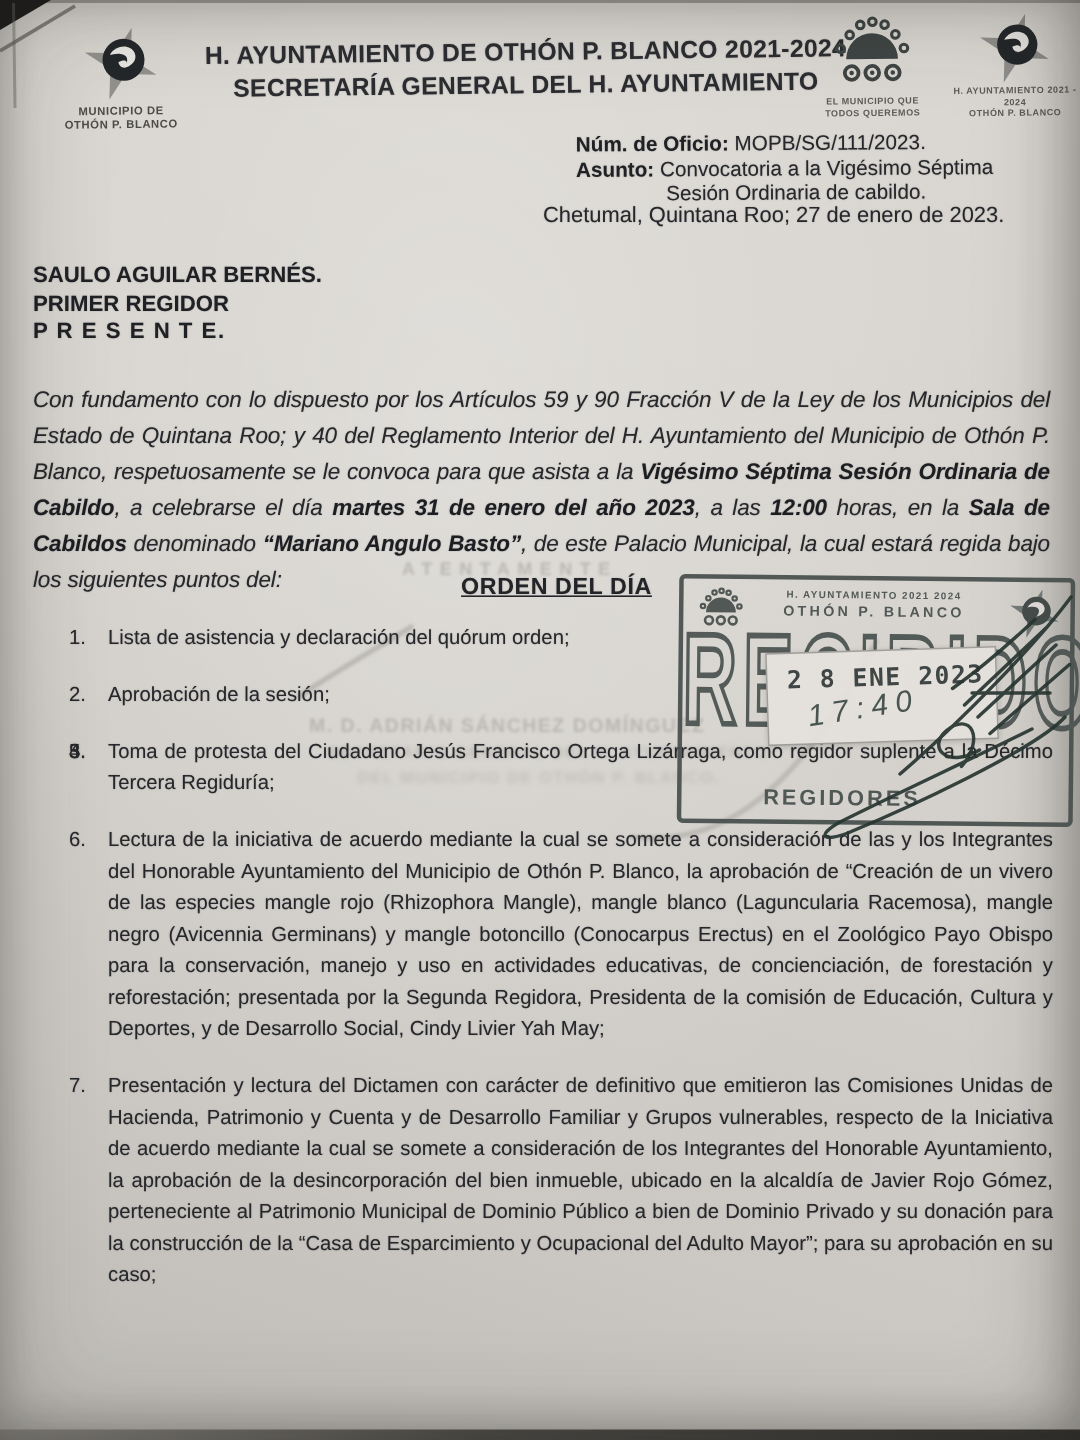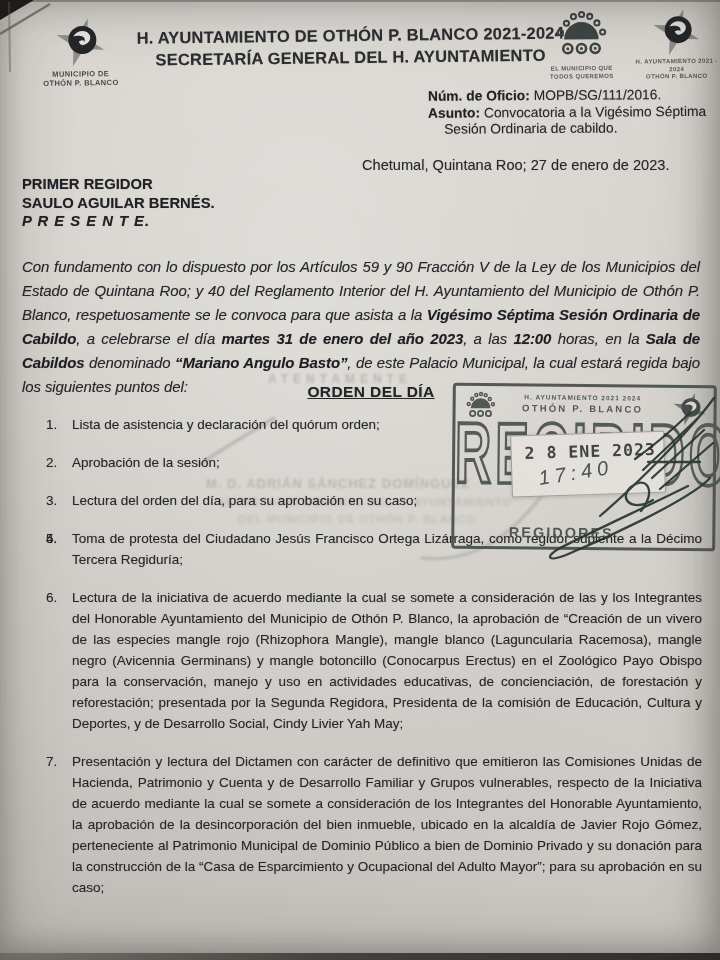--- a/index.html
+++ b/index.html
@@ -27,26 +27,26 @@
   .titles .t2{font-size:16.5px;letter-spacing:.2px;margin-top:3px;}
   .logo-cap{font-size:7.5px;font-weight:700;letter-spacing:.4px;color:#4c4b48;text-align:center;line-height:9px;margin-top:2px;}
   .logo-cap.tiny{font-size:6px;color:#5c5b58;line-height:7.5px;}
   .lb{position:absolute;}
   .lb-left{left:26px;top:4px;width:108px;}
   .lb-sun{left:544px;top:0px;width:74px;}
   .lb-bird{left:634px;top:2px;width:84px;}
   .lb svg{display:block;margin:0 auto;}
   
   .meta{position:absolute;left:384px;top:88px;font-size:13.8px;line-height:16.5px;transform:rotate(-.4deg);}
-  .meta b{color:#202125;margin-left:44px;}
+  .meta b{color:#202125;}
   .meta .l2{padding-left:60px;}
-  .dateline{position:absolute;left:362px;top:157px;font-size:14.6px;}
+  .dateline{position:absolute;left:362px;top:136px;font-size:14.6px;}
   
   .recipient{position:absolute;left:22px;top:175px;font-weight:700;font-size:14.8px;line-height:18.5px;color:#202125;}
-  .recipient .sal{letter-spacing:1px;font-style:italic;}
+  .recipient .sal{letter-spacing:1px;}
   
   .intro{position:absolute;left:22px;top:240px;width:678px;font-size:15px;line-height:24px;text-align:justify;letter-spacing:-.1px;font-style:italic;}
   .intro b{color:#1d1e22;}
   
   .agenda-heading{position:absolute;left:22px;top:383px;width:698px;text-align:center;font-weight:700;font-size:15.5px;letter-spacing:.4px;text-decoration:underline;color:#232427;}
   .agenda{position:absolute;left:46px;top:414px;width:656px;}
   .item{position:relative;padding-left:26px;margin-bottom:17px;font-size:13.5px;line-height:21px;text-align:justify;}
   .item .num{position:absolute;left:0;top:0;}
   
   .ghost{position:absolute;color:#b5b2ac;font-weight:700;filter:blur(1.2px);opacity:.85;z-index:0;}
@@ -146,29 +146,29 @@
         <path d="M47 48 C55 44 60 46 58 52 C56 57 49 56 47 48 Z" fill="#e9e7e3"></path>
       </svg>
       <div class="logo-cap tiny">
         <div>H. AYUNTAMIENTO 2021 - 2024</div>
         <div>OTHÓN P. BLANCO</div>
       </div>
     </div>
   </header>
 
   <div class="meta txt">
-    <div><b>Núm. de Oficio:</b><span> MOPB/SG/111/2016.</span></div>
+    <div><b>Núm. de Oficio:</b><span> MOPB/SG/111/2023.</span></div>
     <div><b>Asunto:</b><span> Convocatoria a la Vigésimo Séptima</span></div>
     <div class="l2">Sesión Ordinaria de cabildo.</div>
   </div>
   <div class="dateline txt">Chetumal, Quintana Roo; 27 de enero de 2023.</div>
 
   <div class="recipient txt">
+    <div>SAULO AGUILAR BERNÉS.</div>
     <div>PRIMER REGIDOR</div>
-    <div>SAULO AGUILAR BERNÉS.</div>
     <div class="sal">P R E S E N T E.</div>
   </div>
 
   <p class="intro txt"><span>Con fundamento con lo dispuesto por los Artículos 59 y 90 Fracción V de la Ley de los Municipios del Estado de Quintana Roo; y 40 del Reglamento Interior del H. Ayuntamiento del Municipio de Othón P. Blanco, respetuosamente se le convoca para que asista a la </span><b>Vigésimo Séptima Sesión Ordinaria de Cabildo</b><span>, a celebrarse el día </span><b>martes 31 de enero del año 2023</b><span>, a las </span><b>12:00</b><span> horas, en la </span><b>Sala de Cabildos</b><span> denominado </span><b>“Mariano Angulo Basto”</b><span>, de este Palacio Municipal, la cual estará regida bajo los siguientes puntos del:</span></p>
 
   <div class="ghost gh-atent">ATENTAMENTE</div>
   <div class="ghost gh-name">M. D. ADRIÁN SÁNCHEZ DOMÍNGUEZ</div>
   <div class="ghost gh-role1">SECRETARIO GENERAL DEL H. AYUNTAMIENTO</div>
   <div class="ghost gh-role2">DEL MUNICIPIO DE OTHÓN P. BLANCO.</div>
 
@@ -180,21 +180,20 @@
         <span class="it">Lista de asistencia y declaración del quórum orden;</span>
       </div>
 
       <div class="item">
         <span class="num">2.</span>
         <span class="it">Aprobación de la sesión;</span>
       </div>
 
       <div class="item">
         <span class="num">3.</span>
-        <span class="it">Lectura del orden del día, para su aprobación en su caso;</span>
       </div>
 
       <div class="item">
         <span class="num">4.</span>
       </div>
 
       <div class="item">
         <span class="num">5.</span>
         <span class="it">Toma de protesta del Ciudadano Jesús Francisco Ortega Lizárraga, como regidor suplente a la Décimo Tercera Regiduría;</span>
       </div>

